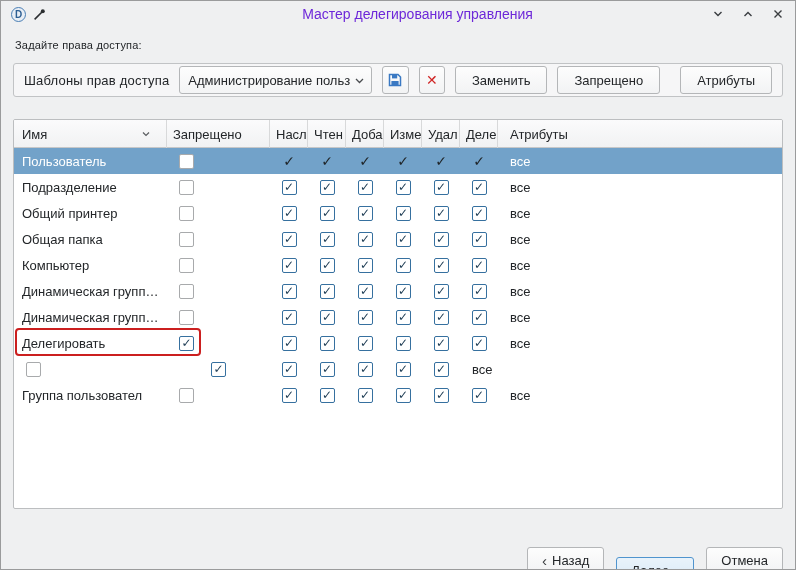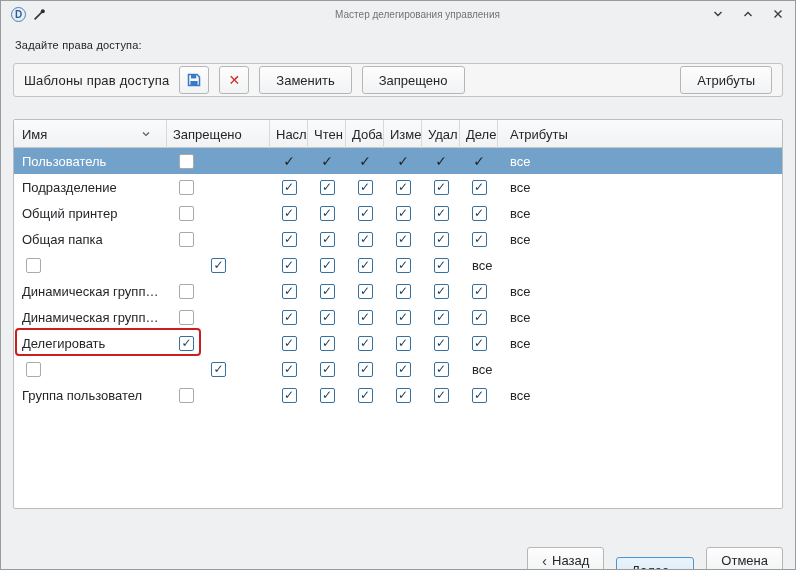--- a/index.html
+++ b/index.html
@@ -26,21 +26,21 @@
   }
   .tb-icons { display:flex; align-items:center; gap:7px; }
   .app-badge {
     width:15px; height:15px; border-radius:50%;
     background:#e8eef5; border:1px solid #4a7fb5;
     color:#2d5f93; font-size:10px; font-weight:bold;
     display:flex; align-items:center; justify-content:center;
   }
   .tb-title {
     position:absolute; left:0; right:0; text-align:center;
-    font-size:10px; color:#737373; pointer-events:none;margin-left:39px;
+    font-size:14px; color:#6d28d9; pointer-events:none;margin-left:39px;
   }
   .tb-controls { margin-left:auto; display:flex; align-items:center; gap:16px; z-index:2; }
   .tb-btn { width:14px; height:14px; display:flex; align-items:center; justify-content:center; cursor:pointer; }
   
   .prompt { position:absolute; top:38px; left:14px; font-size:11px; letter-spacing:.2px; }
   
   .toolbar {
     position:absolute; top:62px; left:12px; right:12px; height:34px;
     border:1px solid #c1c3c5; border-radius:3px;
     background:#f6f6f7;
@@ -168,20 +168,26 @@
             <path d="M2.5 2.5 L9.5 9.5 M9.5 2.5 L2.5 9.5" stroke="#3a3d40" stroke-width="1.4"></path>
           </svg>
       </span>
     </div>
   </div>
 
   <div class="prompt">Задайте права доступа:</div>
 
   <div class="toolbar">
     <span class="toolbar-label">Шаблоны прав доступа</span>
+    <div class="combo">
+      <span class="combo-text">Администрирование польз</span>
+      <svg width="11" height="11" viewBox="0 0 11 11">
+          <polyline points="2,4 5.5,7.5 9,4" fill="none" stroke="#4a4d50" stroke-width="1.3"></polyline>
+        </svg>
+    </div>
     <button class="btn icon-btn">
       <svg width="16" height="16" viewBox="0 0 16 16">
         <path d="M2.5 2.5 h8.5 l2.5 2.5 v8.5 h-11 z" fill="none" stroke="#3a79c3" stroke-width="1.5"></path>
         <rect x="5" y="2.8" width="5.2" height="3.6" fill="#3a79c3"></rect>
         <rect x="4.4" y="9" width="7.2" height="4.4" fill="#3a79c3"></rect>
       </svg>
     </button>
     <button class="btn icon-btn">
       <span class="x-glyph">✕</span>
     </button>
@@ -303,20 +309,21 @@
           </div>
           <div class="cell perm-cell">
             <span class="cb checked"></span>
           </div>
           <div class="cell perm-cell">
             <span class="cb checked"></span>
           </div>
           <div class="cell attrs-cell">все</div>
         </div>
         <div class="trow grid-row">
+          <div class="cell name-cell">Компьютер</div>
           <div class="cell denied-cell">
             <span class="cb"></span>
           </div>
           <div class="cell perm-cell">
             <span class="cb checked"></span>
           </div>
           <div class="cell perm-cell">
             <span class="cb checked"></span>
           </div>
           <div class="cell perm-cell">

